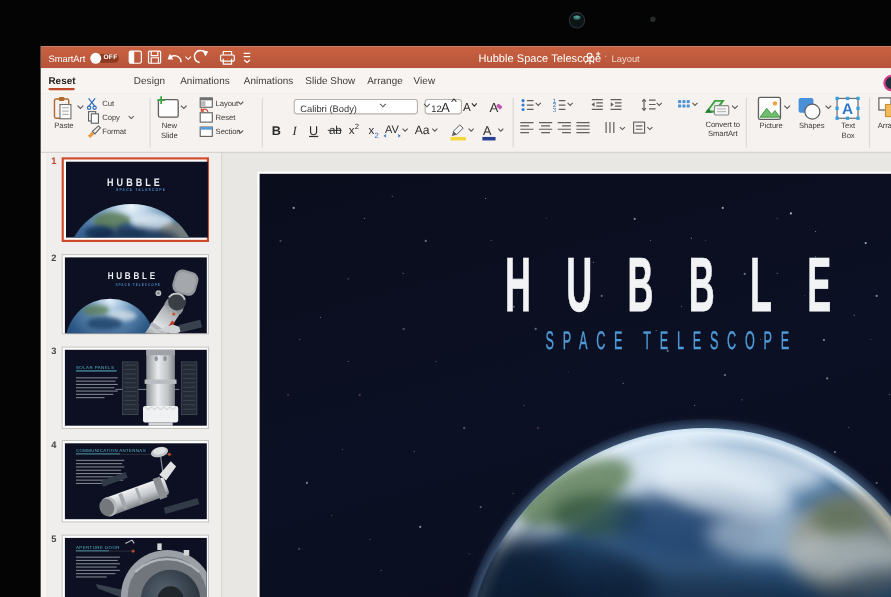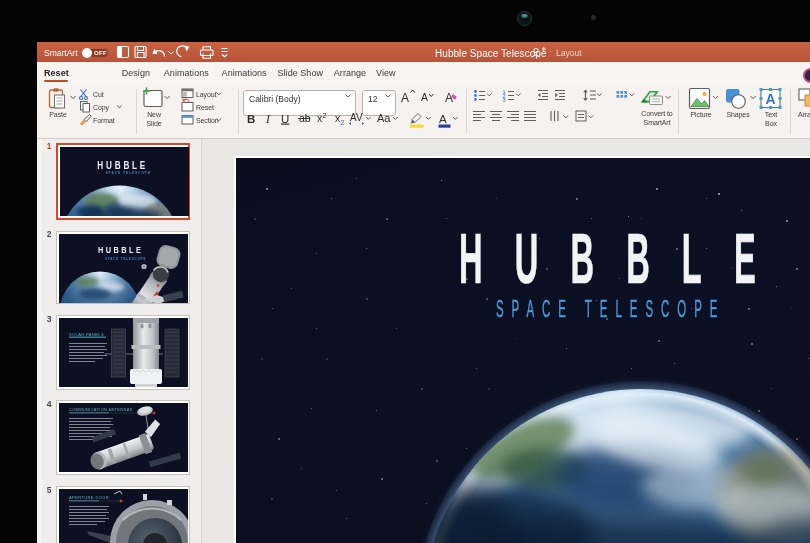--- a/index.html
+++ b/index.html
@@ -24,21 +24,21 @@
 #tabs span { position:absolute; top:6px; font-size:9px; color:#3b3b3b; letter-spacing:0.05px; }
 #tabs .home { font-weight:bold; color:#1f1f1f; }
 #tabs .ul { position:absolute; left:7px; top:17.5px; width:24px; height:2px; background:#c0492a; border-radius:1px; }
 #avatar { position:absolute; left:766px; top:26px; width:15px; height:15px; border-radius:50%; background:#22303e; border:2px solid #d63d84; }
 
 #ribbon { position:absolute; left:0; top:43px; width:773px; height:54px; background:#f6f2ef; border-bottom:1px solid #d0cdc9; }
 #ribbon .vdiv { position:absolute; top:4px; width:1px; height:45px; background:#ddd8d4; }
 #ribbon .lb { position:absolute; font-size:7px; color:#3c3c3c; letter-spacing:-0.1px; }
 #ribbon .lbc { position:absolute; font-size:7px; color:#3c3c3c; text-align:center; letter-spacing:-0.1px; }
 #ribsvg { position:absolute; left:0; top:0; }
-.combo { position:absolute; height:26px; background:#fff; border:1px solid #b5b1ad; border-radius:3px; font-size:8.5px; color:#333; }
+.combo { position:absolute; height:14px; background:#fff; border:1px solid #b5b1ad; border-radius:3px; font-size:8.5px; color:#333;margin-left:24px; }
 .combo .ct { position:absolute; left:5px; top:2.5px; }
 
 #content { position:absolute; left:0; top:97px; width:773px; height:404px; }
 #leftstrip { position:absolute; left:0; top:0; width:5px; height:404px; background:#f6f5f3; }
 #panel { position:absolute; left:5px; top:0; width:160px; height:404px; background:#f0eeec; border-right:1px solid #d8d5d1; }
 .snum { position:absolute; left:2px; width:10px; text-align:center; font-size:8.5px; font-weight:bold; color:#474747; }
 .thumb { position:absolute; left:14px; width:134px; background:#fff; border:1px solid #c6c3bf; }
 .tinner { position:absolute; left:1.5px; top:1.5px; width:129px; height:69.5px; background:#0c1022; overflow:hidden; }
 #t1 { border:2.5px solid #cf4a2b; }
 #t1 .tinner { left:1.5px; top:1.5px; }

